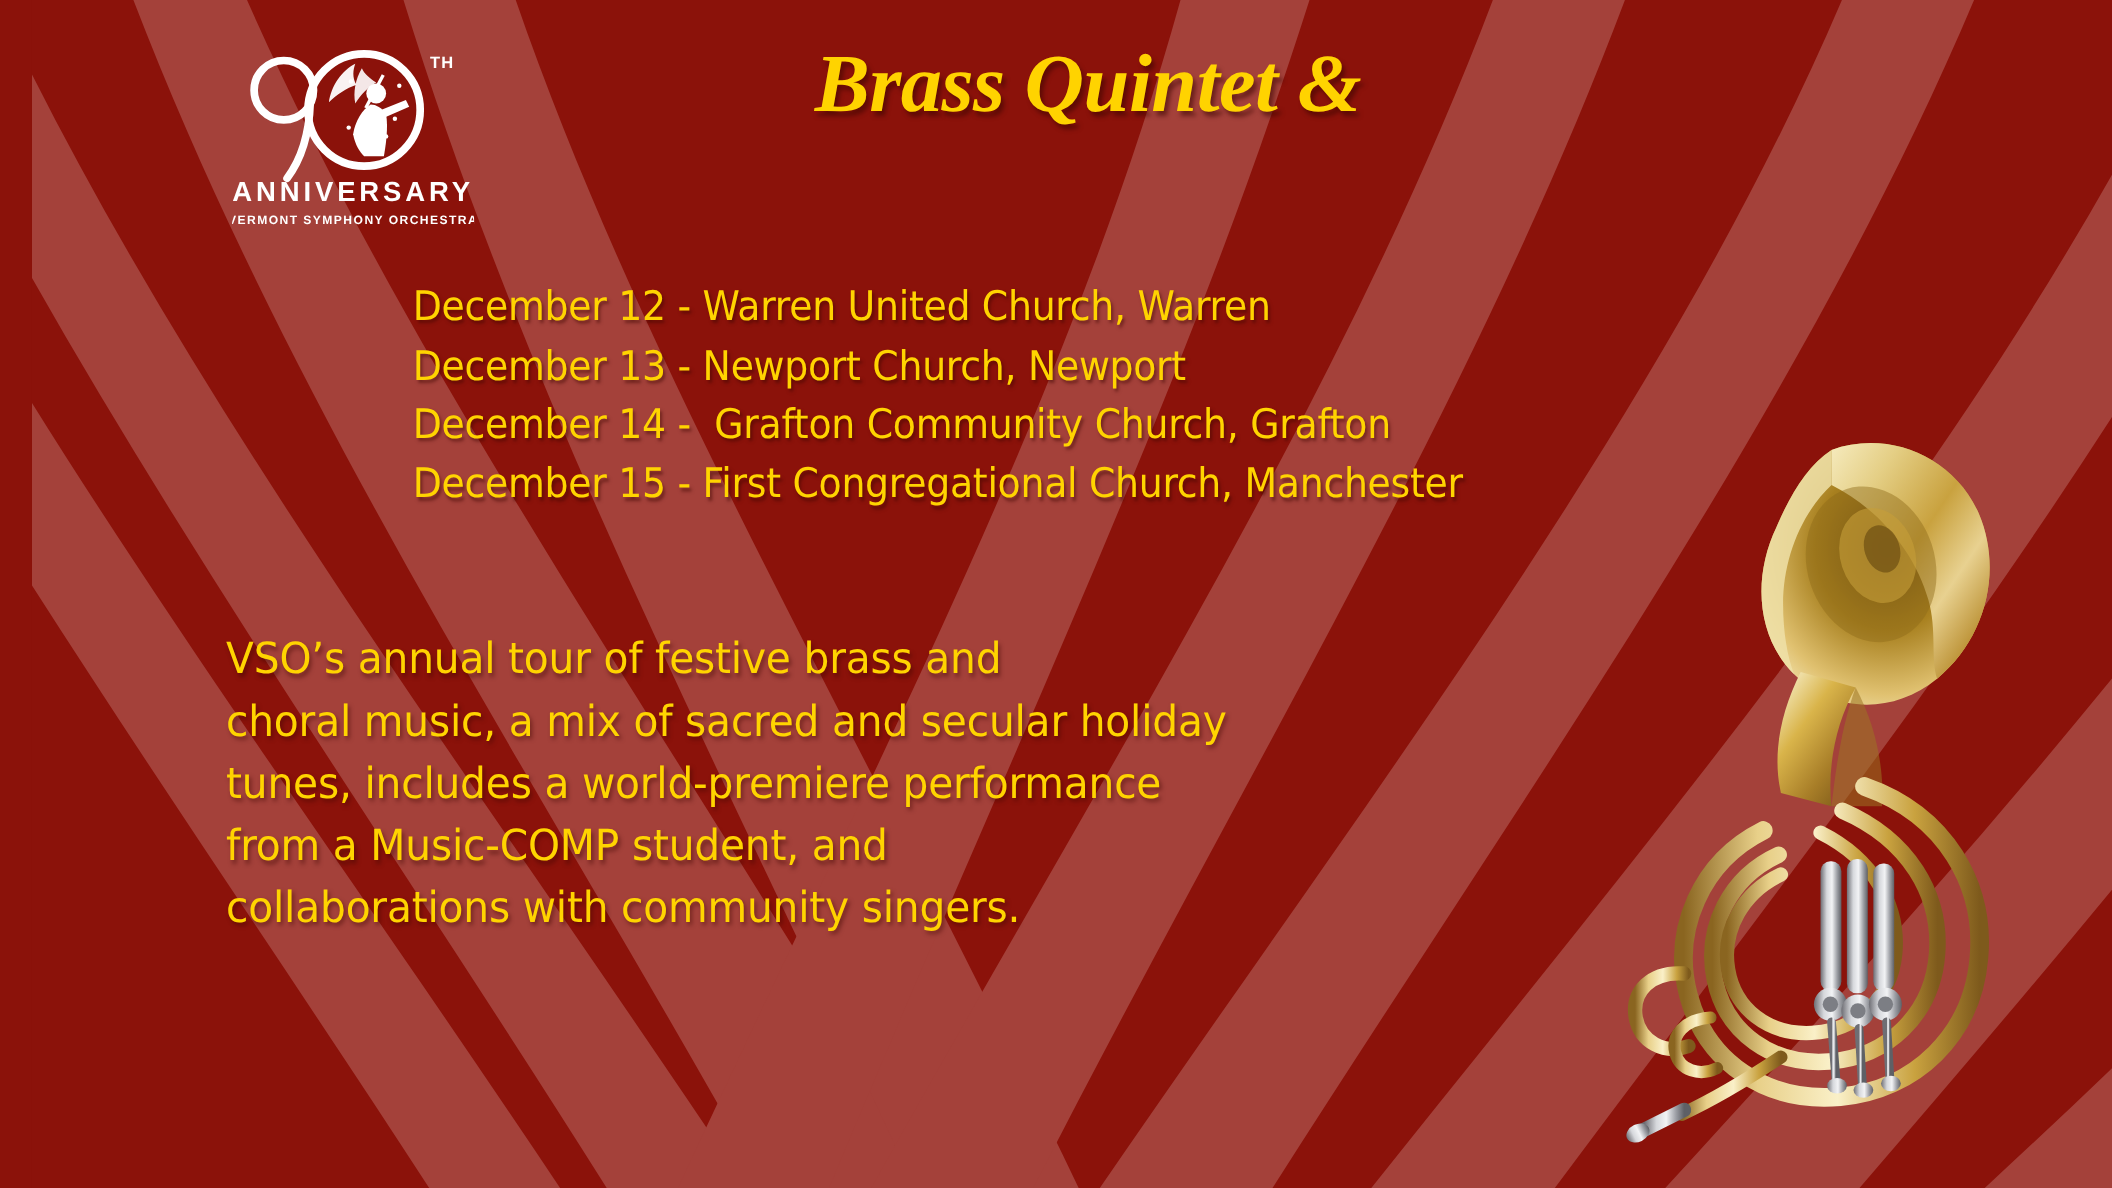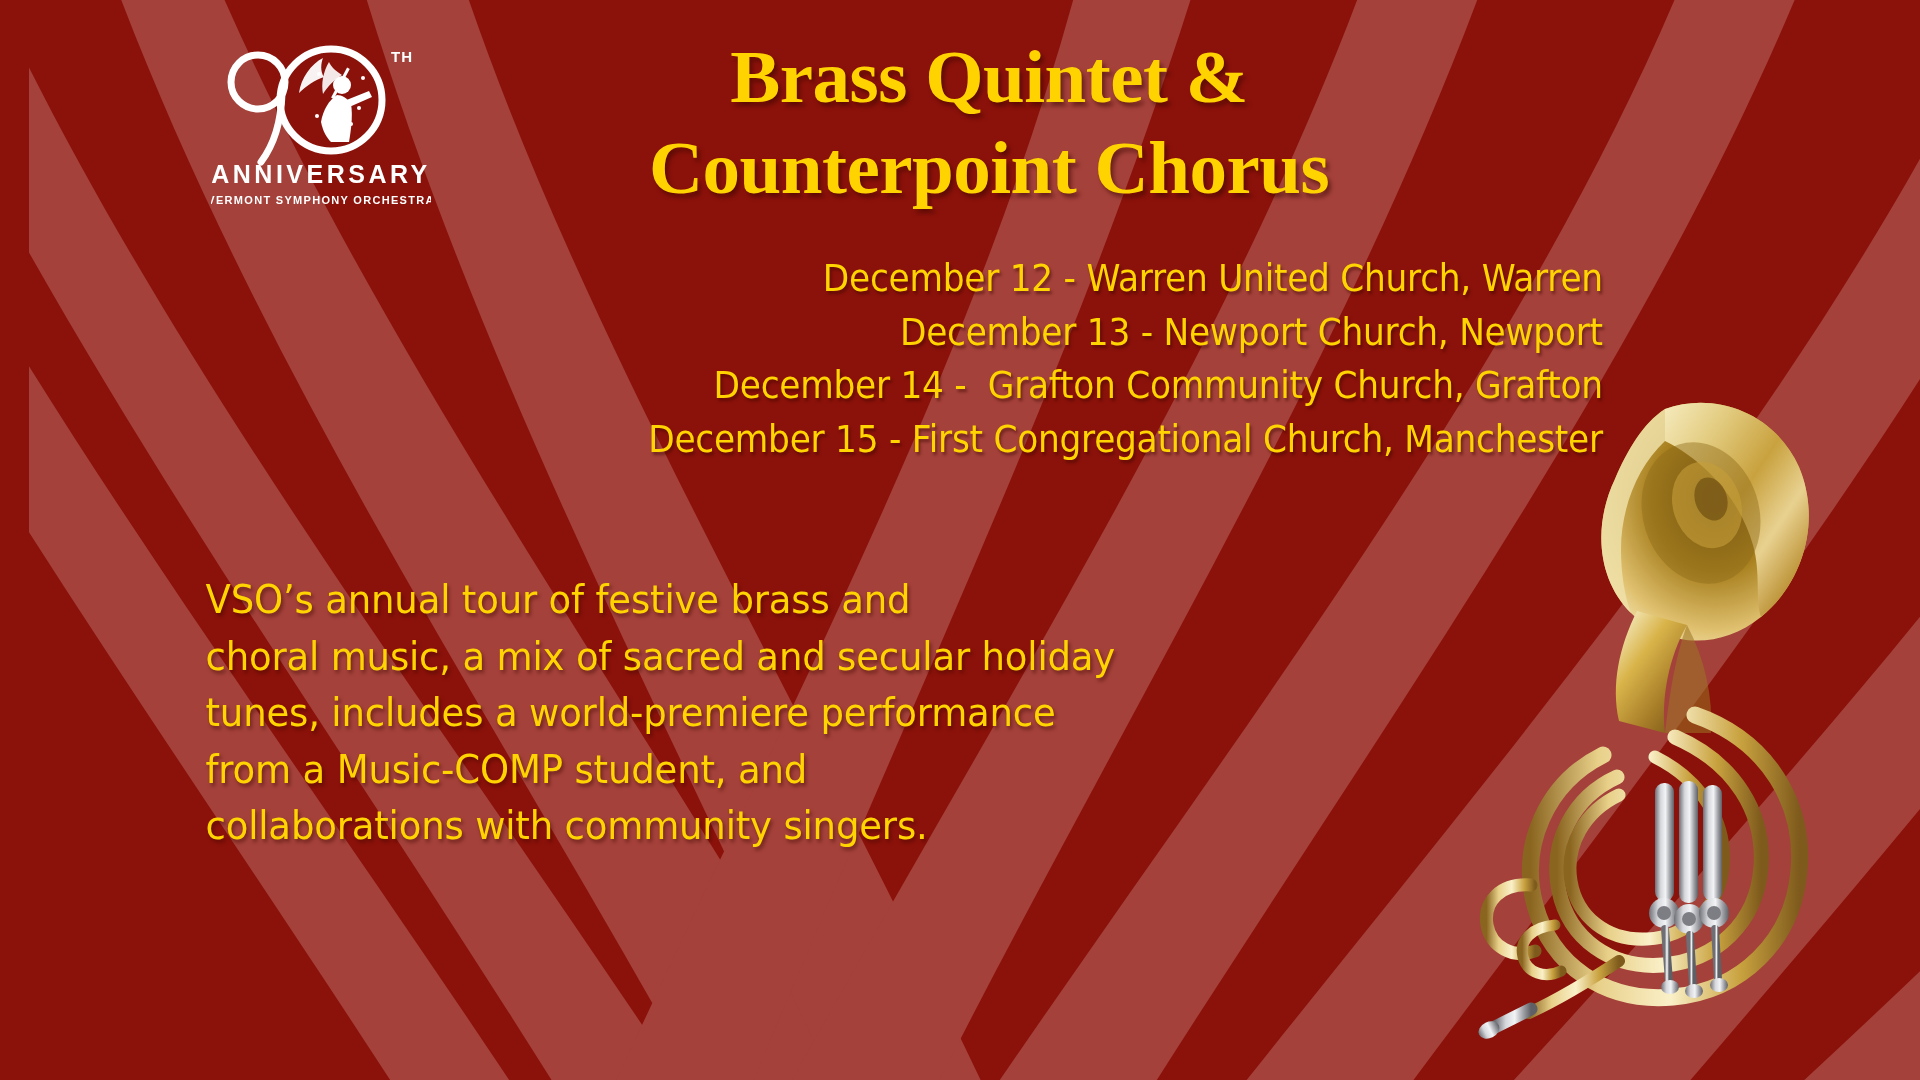--- a/index.html
+++ b/index.html
@@ -30,38 +30,39 @@
     width:220px; height:180px;
   }
   #logo svg { display:block; width:220px; height:180px; }
 
   
   #title-block {
     position:absolute;
     left:430px; top:32px;
     width:1060px;
     text-align:center;
+    font-style:italic;
   }
   .title-line {
     font-family:"Liberation Serif", serif;
     font-weight:bold;
     font-size:75px;
     line-height:1.21;
     color:#FFD300;
     letter-spacing:-0.5px;
     text-shadow:3px 4px 4px rgba(60,5,0,.55);
     white-space:nowrap;
   }
 
   
   #dates-block {
     position:absolute;
     left:300px; top:252px;
     width:1320px;
-    text-align:right;
+    text-align:left;
   }
   .date-line {
     font-family:"DejaVu Sans", sans-serif;
     font-weight:400;
     font-size:37px;
     line-height:1.45;
     color:#FFD400;
     letter-spacing:-0.3px;
     text-shadow:2px 3px 3px rgba(60,5,0,.5);
     white-space:pre;
@@ -148,21 +149,20 @@
         <circle cx="140" cy="86" r="2"></circle>
       </g>
       <text x="180" y="24" font-family="'Liberation Sans', sans-serif" font-size="15" font-weight="bold" fill="#FFFFFF" letter-spacing="1">TH</text>
       <text x="110" y="145" text-anchor="middle" font-family="'Liberation Sans', sans-serif" font-size="25" font-weight="bold" fill="#FFFFFF" letter-spacing="3.5">ANNIVERSARY</text>
       <text x="110" y="166" text-anchor="middle" font-family="'Liberation Sans', sans-serif" font-size="11" font-weight="bold" fill="#FFFFFF" letter-spacing="1.3">VERMONT SYMPHONY ORCHESTRA</text>
     </svg>
   </div>
 
   <div id="title-block">
     <div class="title-line">Brass Quintet &amp;</div>
-    <div class="title-line">Counterpoint Chorus</div>
   </div>
 
   <div id="dates-block">
     <div class="date-line">December 12 - Warren United Church, Warren</div>
     <div class="date-line">December 13 - Newport Church, Newport</div>
     <div class="date-line">December 14 -  Grafton Community Church, Grafton</div>
     <div class="date-line">December 15 - First Congregational Church, Manchester</div>
   </div>
 
   <div id="body-block">

